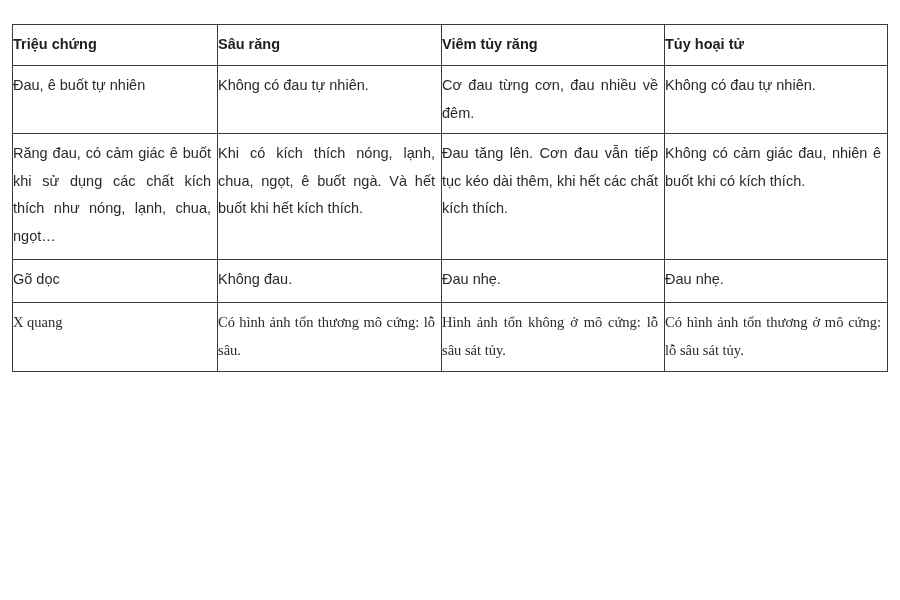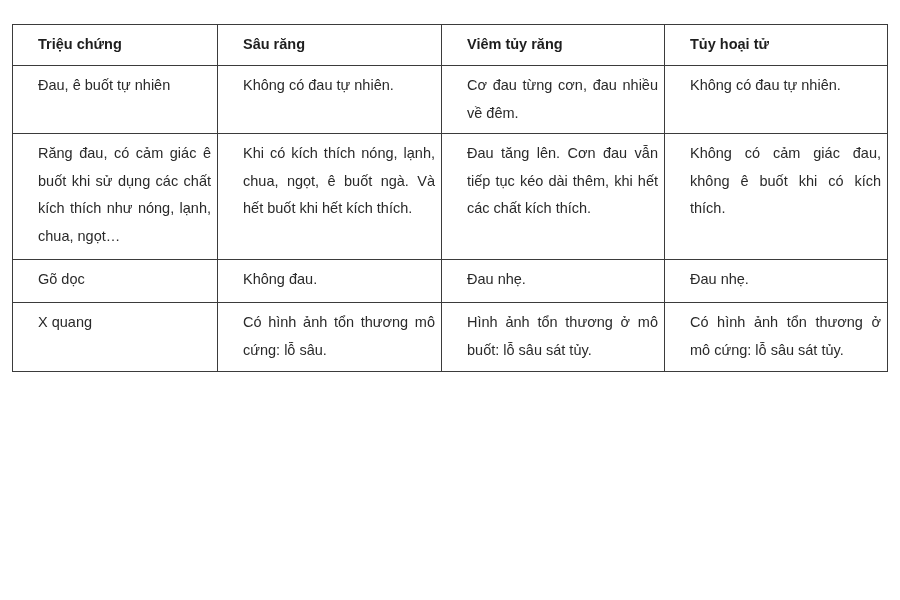--- a/index.html
+++ b/index.html
@@ -25,38 +25,38 @@
       font-size: 14.5px;
       line-height: 27.5px;
     }
     table.cmp col.c0 { width: 205px; }
     table.cmp col.c1 { width: 224px; }
     table.cmp col.c2 { width: 223px; }
     table.cmp col.c3 { width: 223px; }
     table.cmp th, table.cmp td {
       border: 1.5px solid #3b3b3b;
       vertical-align: top;
-      padding: 6px 6px 6px 25px;
+      padding: 6px 6px 6px 0;
       text-align: justify;
       word-wrap: break-word;
     }
     table.cmp th {
       font-weight: bold;
       text-align: left;
       color: #1e1e1e;
       height: 28px;
       padding-top: 6px;
     }
     tr.r0 td { height: 50px; }
     tr.r1 td { height: 113px; }
     tr.r2 td { height: 84px; }
     tr.r3 td { height: 30px; }
     tr.r4 td { height: 30px; }
     tr.r5 td { height: 56px; }
-    tr.r6 td { height: 56px; }
+    tr.r6 td { height: 56px; font-family: Liberation Serif, serif; }
     td.first { text-align: left; }
   </style>
 </head>
 <body>
 
 <table class="cmp">
   <colgroup>
     <col class="c0">
       <col class="c1">
       <col class="c2">
@@ -74,28 +74,28 @@
     <tr class="r0">
       <td class="first">Đau, ê buốt tự nhiên</td>
       <td>Không có đau tự nhiên.</td>
       <td>Cơ đau từng cơn, đau nhiều về đêm.</td>
       <td>Không có đau tự nhiên.</td>
     </tr>
     <tr class="r1">
       <td>Răng đau, có cảm giác ê buốt khi sử dụng các chất kích thích như nóng, lạnh, chua, ngọt…</td>
       <td>Khi có kích thích nóng, lạnh, chua, ngọt, ê buốt ngà. Và hết buốt khi hết kích thích.</td>
       <td>Đau tăng lên. Cơn đau vẫn tiếp tục kéo dài thêm, khi hết các chất kích thích.</td>
-      <td>Không có cảm giác đau, không ê buốt khi có kích thích.</td>
+      <td>Không có cảm giác đau, nhiên ê buốt khi có kích thích.</td>
     </tr>
     <tr class="r3">
       <td class="first">Gõ dọc</td>
       <td>Không đau.</td>
       <td>Đau nhẹ.</td>
       <td>Đau nhẹ.</td>
     </tr>
     <tr class="r6">
       <td class="first">X quang</td>
       <td>Có hình ảnh tổn thương mô cứng: lỗ sâu.</td>
-      <td>Hình ảnh tổn thương ở mô buốt: lỗ sâu sát tủy.</td>
+      <td>Hình ảnh tổn không ở mô cứng: lỗ sâu sát tủy.</td>
       <td>Có hình ảnh tổn thương ở mô cứng: lỗ sâu sát tủy.</td>
     </tr>
   </tbody>
 </table>
 
 </body></html>

